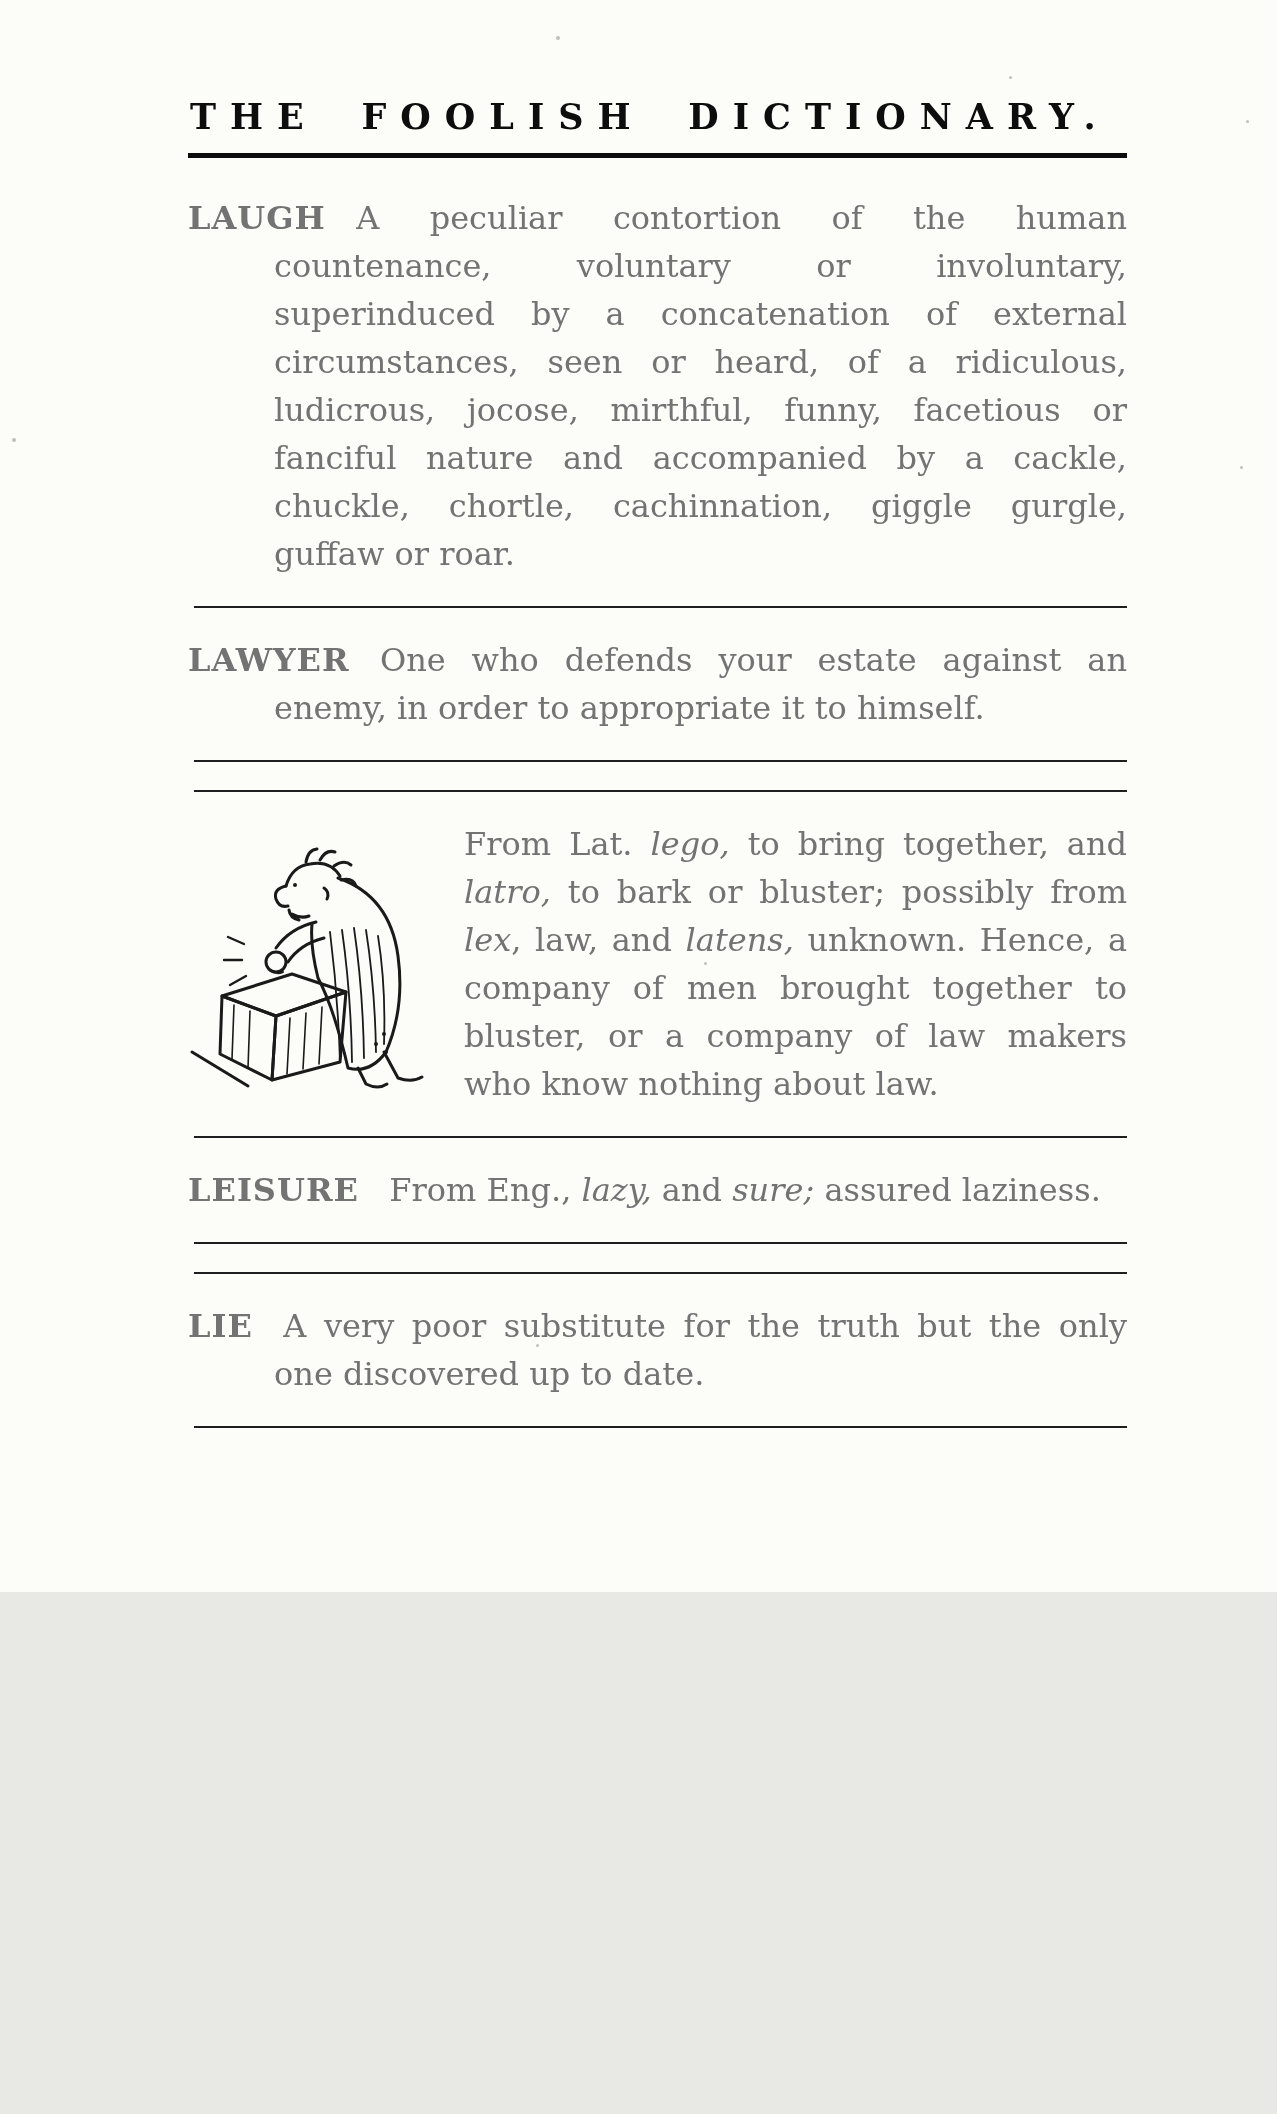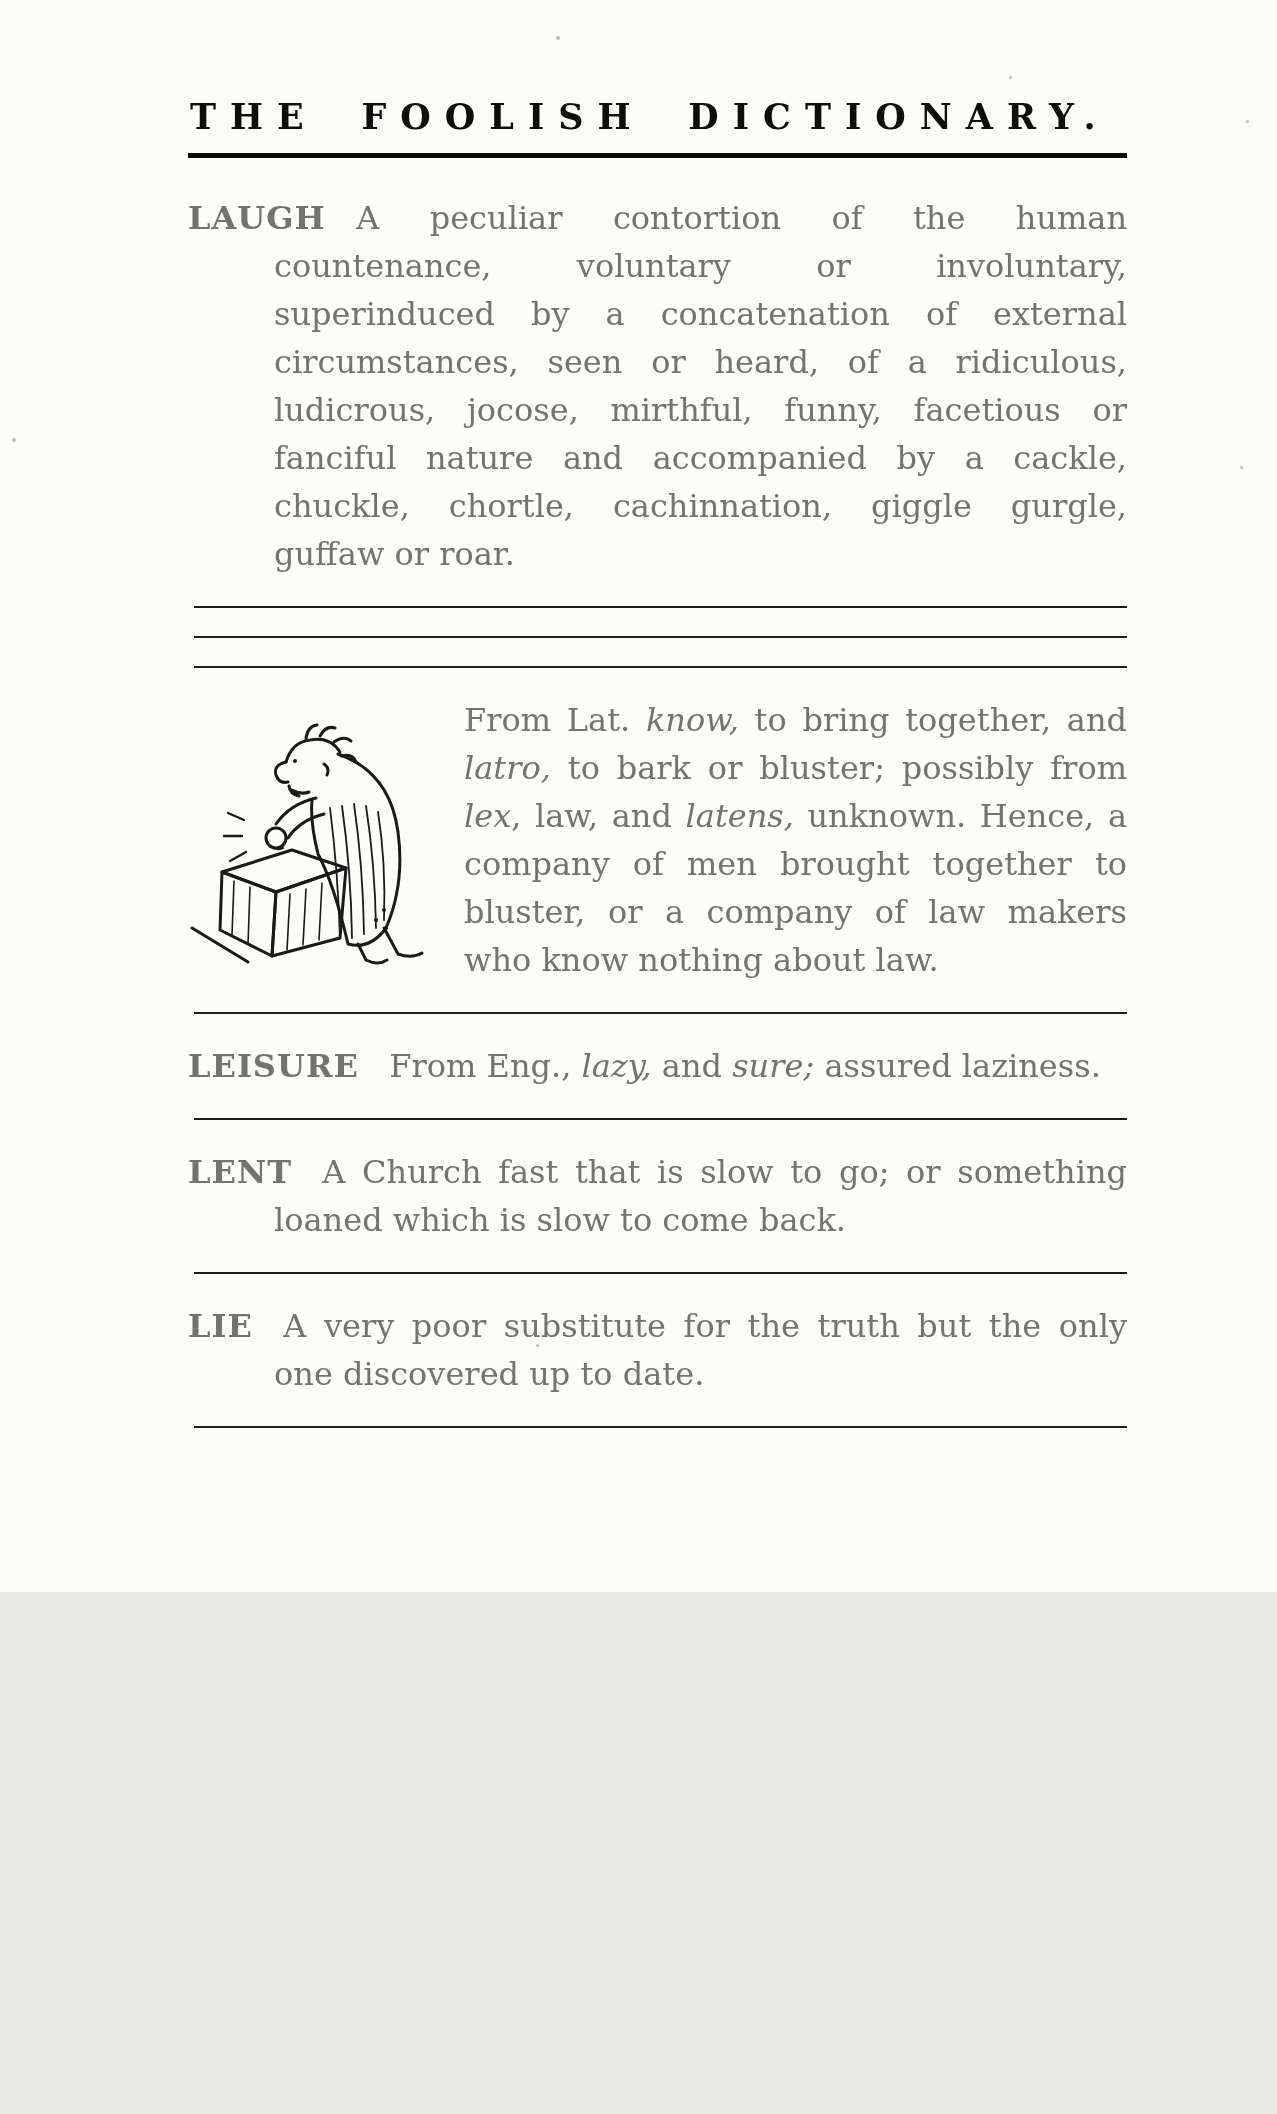--- a/index.html
+++ b/index.html
@@ -92,20 +92,23 @@
   <header>
     <h1 class="title">THE FOOLISH DICTIONARY.</h1>
     <div class="title-rule"></div>
   </header>
 
   <main id="entries">
       <section class="entry">
         <p class="def"><span class="term">LAUGH</span><span>A peculiar contortion of the human countenance, voluntary or involuntary, superinduced by a concatenation of external circumstances, seen or heard, of a ridiculous, ludicrous, jocose, mirthful, funny, facetious or fanciful nature and accompanied by a cackle, chuckle, chortle, cachinnation, giggle gurgle, guffaw or roar.</span></p>
       </section>
       <hr class="separator">
+      <section class="entry">
+        <p class="def"><span class="term">LAWYER</span><span>One who defends your estate against an enemy, in order to appropriate it to himself.</span></p>
+      </section>
       <hr class="separator">
       <hr class="separator">
       <section class="entry illustrated">
         <div class="def-flow">
   <span class="illu">
     <svg viewBox="0 0 250 268" fill="none" stroke="#1a1a1a" stroke-width="3" stroke-linecap="round" stroke-linejoin="round">
 
       <path d="M4 224 L60 258"></path>
 
       <path d="M34 168 L104 146 L158 164 L88 188 Z"></path>
@@ -133,29 +136,26 @@
 
       <path d="M142 104 Q150 168 152 234 M154 102 Q163 166 164 234 M166 100 Q175 162 176 230 M178 102 Q187 160 188 224 M190 108 Q198 158 196 216" stroke-width="1.8"></path>
 
       <circle cx="196" cy="206" r="2" fill="#1a1a1a" stroke="none"></circle>
       <circle cx="188" cy="216" r="2" fill="#1a1a1a" stroke="none"></circle>
       <circle cx="198" cy="224" r="2" fill="#1a1a1a" stroke="none"></circle>
 
       <path d="M196 224 L210 250 q14 5 24 -1 M170 240 L178 256 q12 6 21 0"></path>
     </svg>
   </span>
-<span>From Lat. <i>know,</i> to bring together, and <i>latro,</i> to bark or bluster; possibly from <i>lex</i>, law, and <i>latens,</i> unknown.  Hence, a company of men brought together to bluster, or a company of law makers who know nothing about law.</span></div>
+<span>From Lat. <i>lego,</i> to bring together, and <i>latro,</i> to bark or bluster; possibly from <i>lex</i>, law, and <i>latens,</i> unknown.  Hence, a company of men brought together to bluster, or a company of law makers who know nothing about law.</span></div>
       </section>
       <hr class="separator">
       <section class="entry">
         <p class="def"><span class="term">LEISURE</span><span>From Eng., <i>lazy,</i> and <i>sure;</i> assured laziness.</span></p>
       </section>
       <hr class="separator">
-      <section class="entry">
-        <p class="def"><span class="term">LENT</span><span>A Church fast that is slow to go; or something loaned which is slow to come back.</span></p>
-      </section>
       <hr class="separator">
       <section class="entry">
         <p class="def"><span class="term">LIE</span><span>A very poor substitute for the truth but the only one discovered up to date.</span></p>
       </section>
       <hr class="separator">
     </main>
 </div>
 
 </body></html>

